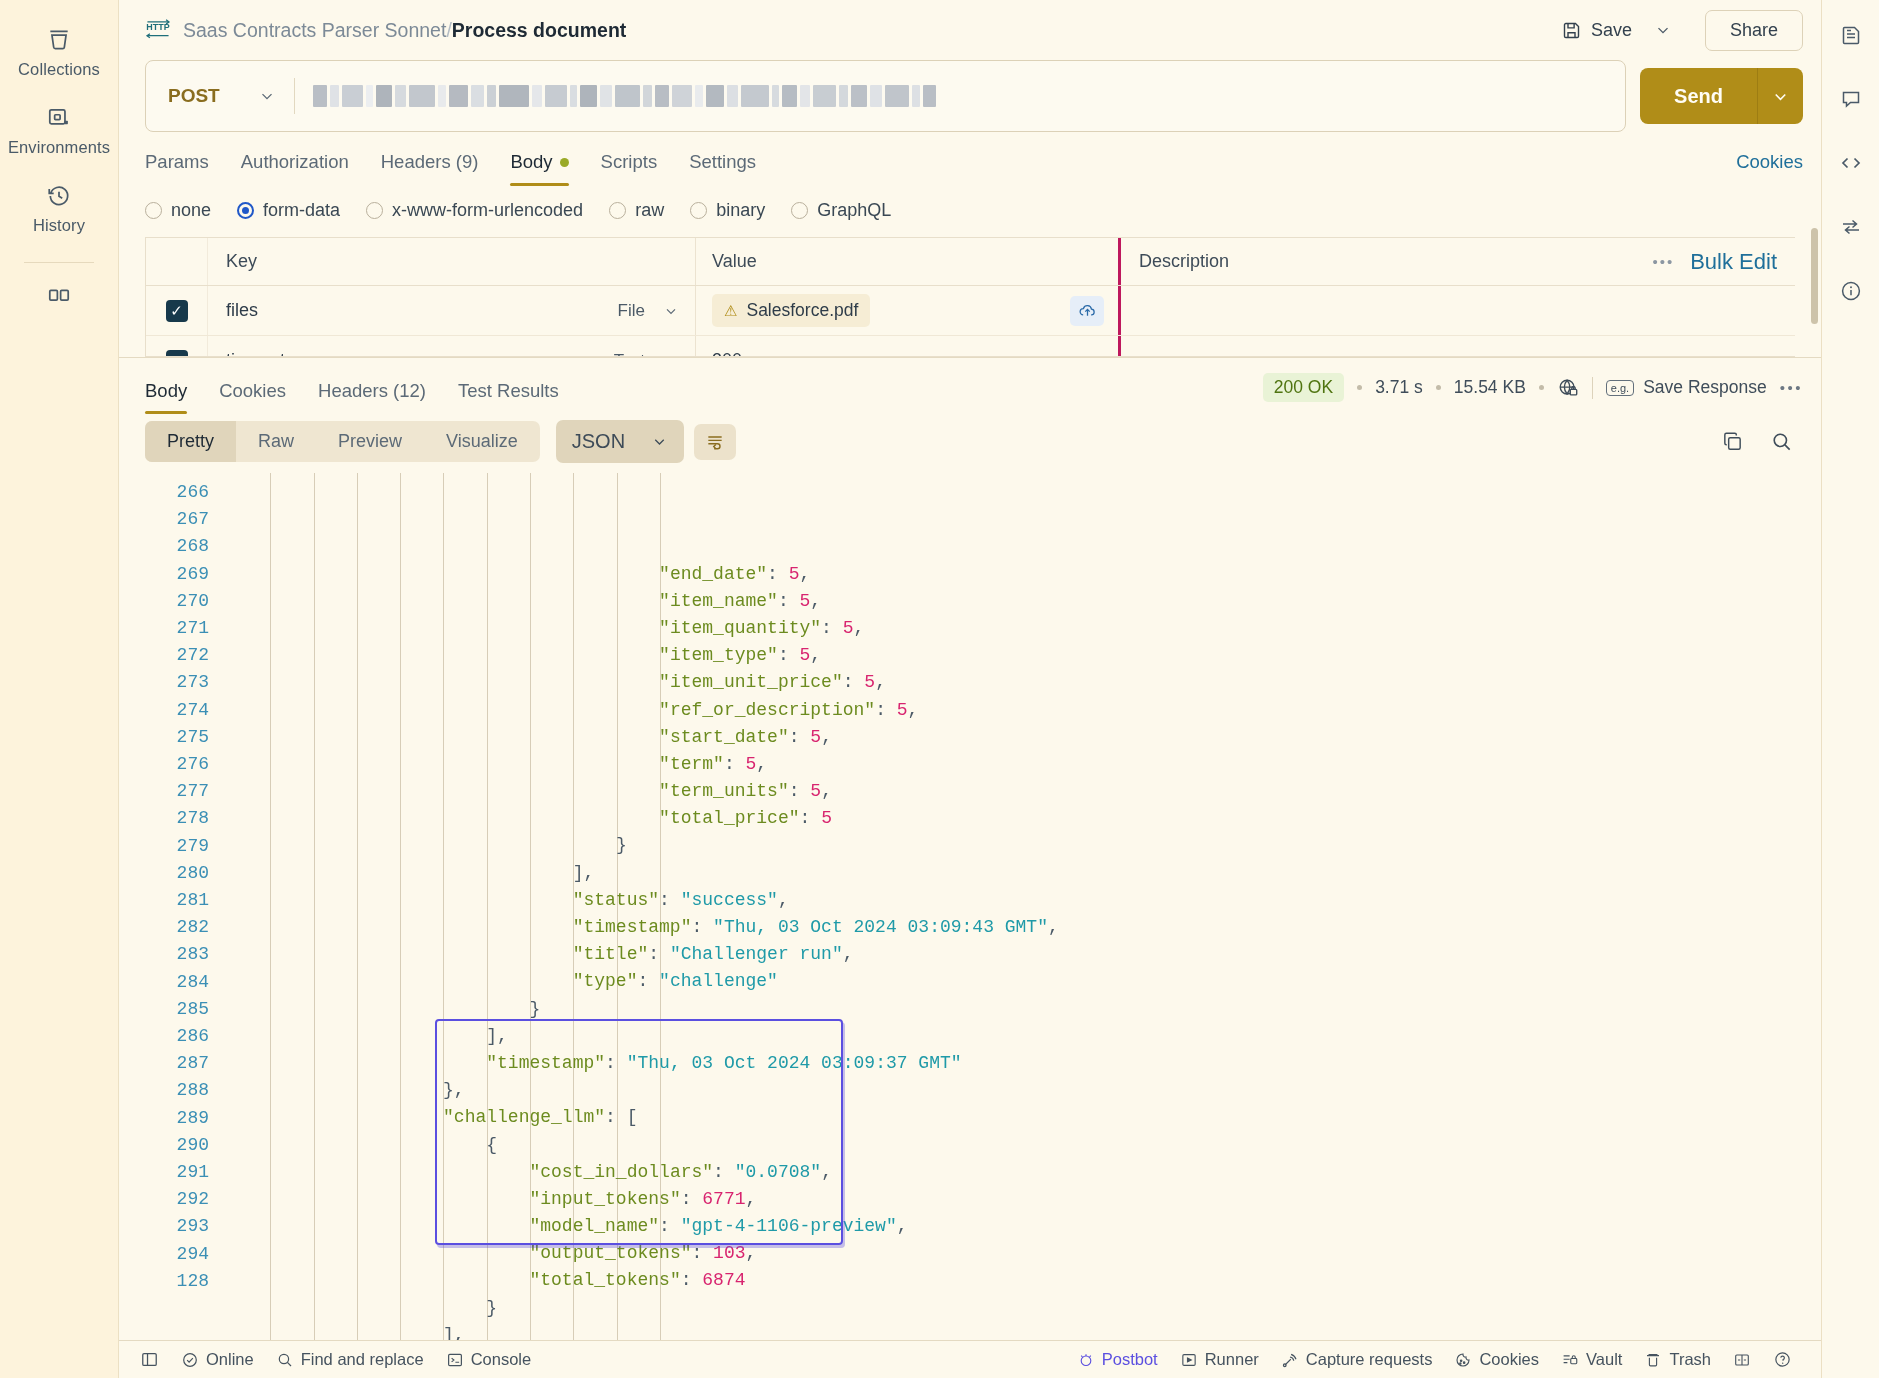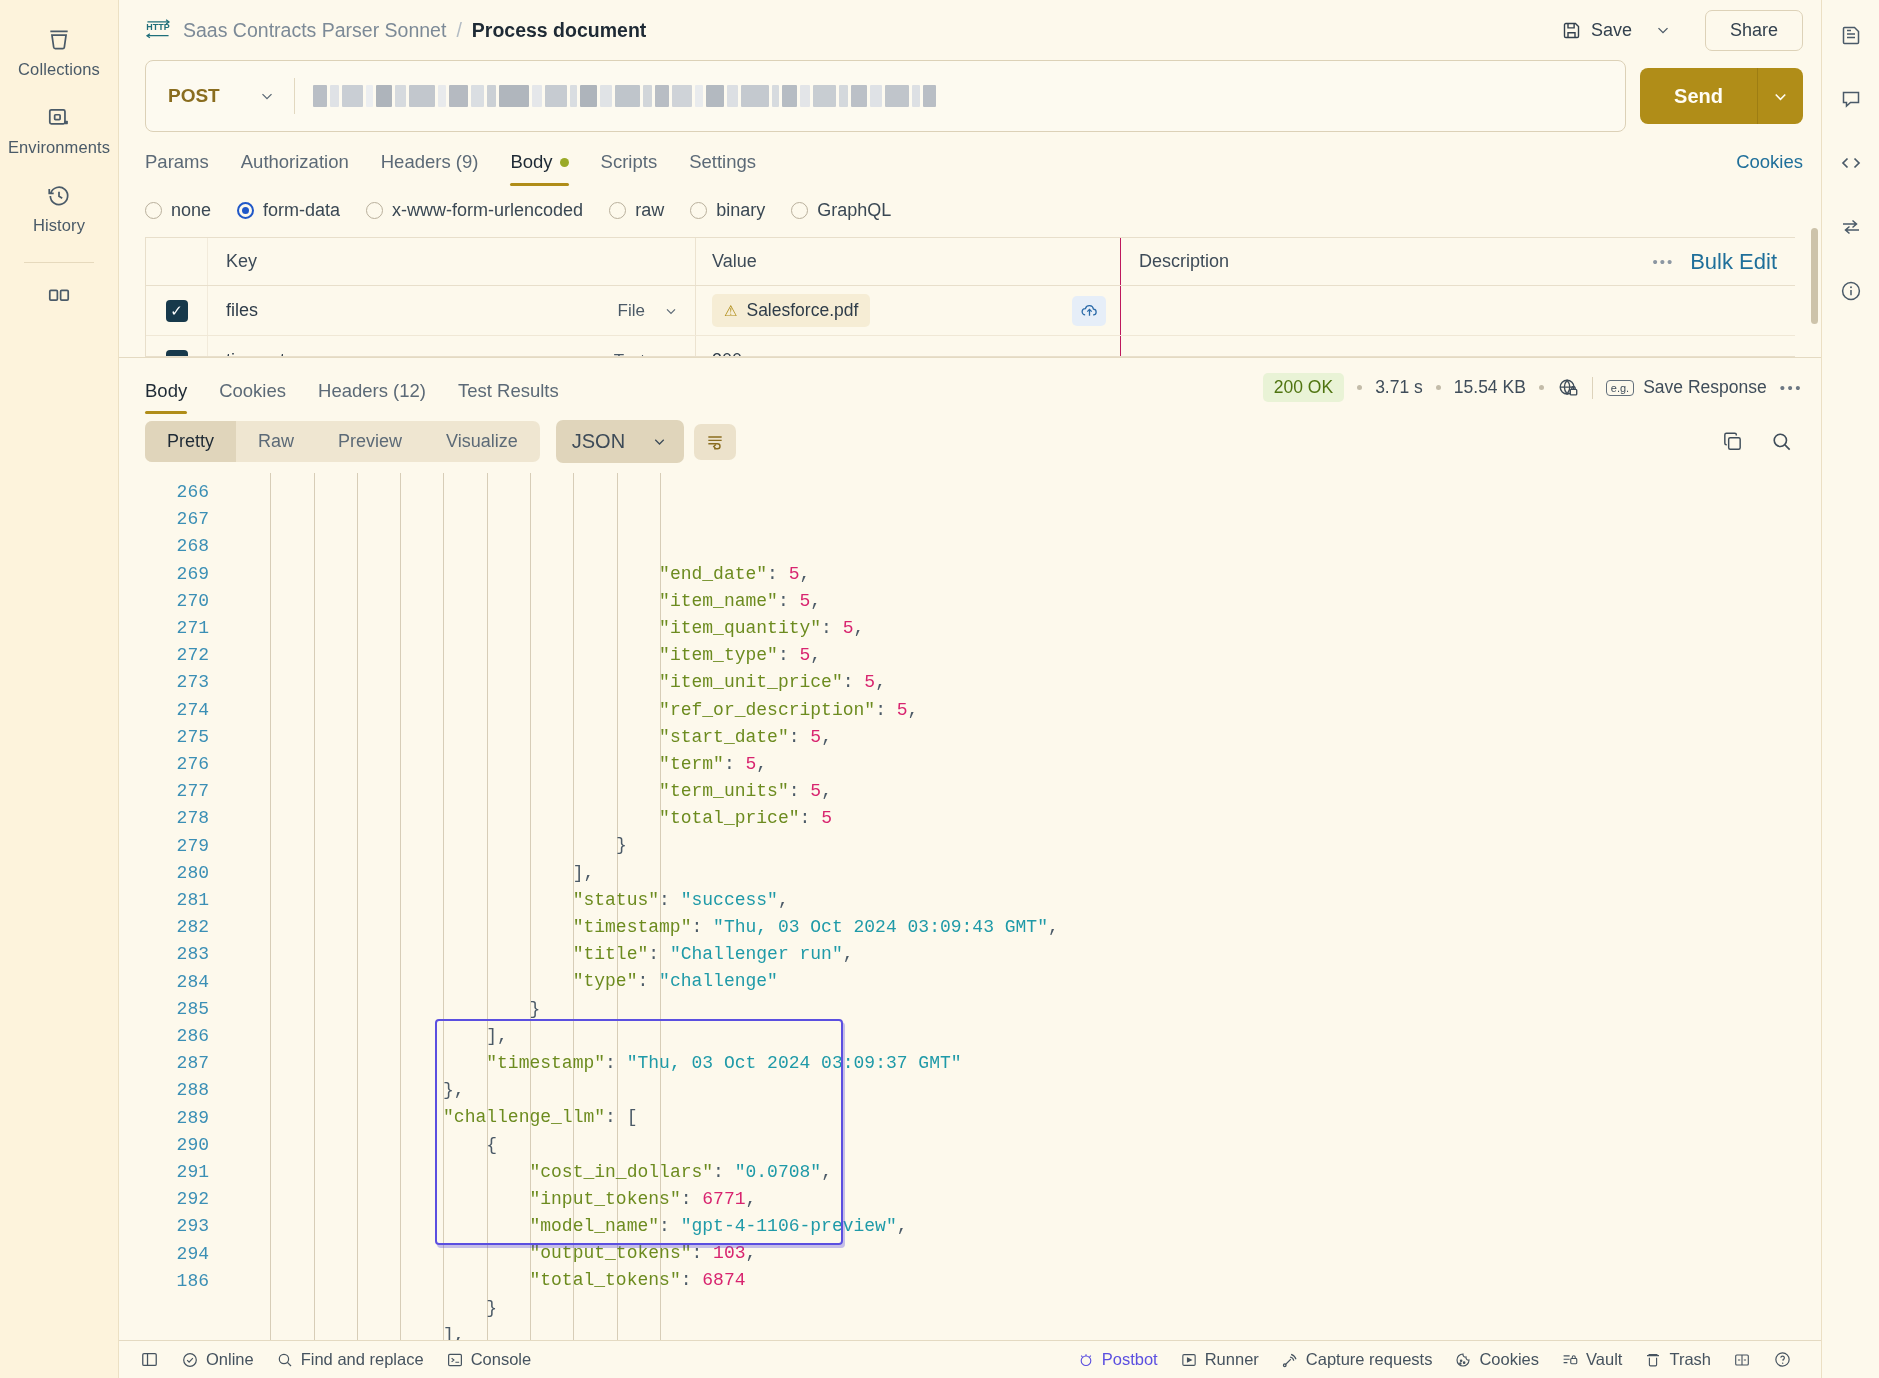--- a/index.html
+++ b/index.html
@@ -31,21 +31,21 @@
 
   
   .main { flex: 1; display: flex; flex-direction: column; min-width: 0; position: relative; }
 
   
   .topbar {
     height: 60px; display: flex; align-items: center; padding: 0 18px 0 26px; gap: 12px;
     flex: 0 0 60px;
   }
   .http-icon { color: #1f6f7a; display: flex; align-items: center; }
-  .crumbs { display: flex; align-items: flex-end; gap: 10px; font-size: 19.5px; }
+  .crumbs { display: flex; align-items: flex-end; font-size: 19.5px; }
   .crumb-collection { color: #7c8a97; }
   .crumb-sep { color: #b3bcc4; }
   .crumb-current { color: #1e2a35; font-weight: bold; }
   .topbar-spacer { flex: 1; }
   .save-group { display: flex; align-items: center; gap: 2px; }
   .btn-save {
     display: flex; align-items: center; gap: 9px;
     padding: 8px 13px; font-size: 18px; color: #33414e;
     background: transparent; border: none; cursor: pointer;
   }
@@ -105,21 +105,21 @@
 
   
   .fdtable { margin: 0 26px; border: 1px solid #e8dfcb; border-right: none; flex: 0 0 auto; overflow: hidden; height: 120px; }
   .fd-head, .fd-row { display: flex; align-items: center; }
   .fd-head { height: 48px; border-bottom: 1px solid #e8dfcb; }
   .fd-row { height: 50px; border-bottom: 1px solid #f0e8d6; }
   .c-check { width: 62px; display: flex; align-items: center; justify-content: center; border-right: 1px solid #f2ebdb; height: 100%; }
   .c-key { flex: 0 0 488px; display: flex; align-items: center; height: 100%; padding-left: 18px; border-right: 1px solid #ece3d0; font-size: 18px; color: #2e3c49; }
   .c-key .ktxt { flex: 1; }
   .c-type { display: flex; align-items: center; gap: 18px; font-size: 17px; color: #4b5a67; padding-right: 16px; }
-  .c-val { flex: 0 0 425px; display: flex; align-items: center; height: 100%; padding-left: 16px; border-right: 1px solid #be185d; font-size: 18px; color: #2e3c49; justify-content: space-between; padding-right: 14px; }
+  .c-val { flex: 0 0 425px; display: flex; align-items: center; height: 100%; padding-left: 16px; border-right: 3px solid #be185d; font-size: 18px; color: #2e3c49; justify-content: space-between; padding-right: 14px; }
   .c-desc { flex: 1; height: 100%; padding-left: 18px; display: flex; align-items: center; font-size: 18px; color: #8a95a0; }
   .cbx { width: 22px; height: 22px; border-radius: 4px; background: #17394b; display: flex; align-items: center; justify-content: center; color: #fff; font-size: 15px; }
   .file-chip { background: #f6edd5; border-radius: 5px; padding: 6px 12px; display: flex; align-items: center; gap: 9px; font-size: 17.5px; color: #2e3c49; }
   .warn-tri { color: #b08d18; font-size: 15px; }
   .upl-btn { width: 34px; height: 30px; border-radius: 5px; background: #e6eef8; display: flex; align-items: center; justify-content: center; color: #2a6aa8; cursor: pointer; }
   .fd-head .c-key, .fd-head .c-val, .fd-head .c-desc { color: #3d4b58; font-size: 18px; }
   .bulk { display: flex; align-items: center; gap: 16px; padding-right: 18px; margin-left: auto; }
   .bulk-dots { color: #8c97a2; letter-spacing: 2px; font-size: 15px; }
   .bulk-label { color: #1f6f9a; font-size: 22px; cursor: pointer; }
 
@@ -557,21 +557,21 @@
             <div>285</div>
             <div>286</div>
             <div>287</div>
             <div>288</div>
             <div>289</div>
             <div>290</div>
             <div>291</div>
             <div>292</div>
             <div>293</div>
             <div>294</div>
-            <div>186</div>
+            <div>128</div>
           </div>
         <div class="code" id="code">
           <div class="guides" id="guides"><i style="left:43.3px"></i><i style="left:86.6px"></i><i style="left:129.8px"></i><i style="left:173.1px"></i><i style="left:216.4px"></i><i style="left:259.7px"></i><i style="left:303.0px"></i><i style="left:346.2px"></i><i style="left:389.5px"></i><i style="left:432.8px"></i></div>
           <div id="codelines"><div class="ln"><span class="p">                                        </span><span class="k">"end_date"</span><span class="p">: </span><span class="n">5</span><span class="p">,</span></div><div class="ln"><span class="p">                                        </span><span class="k">"item_name"</span><span class="p">: </span><span class="n">5</span><span class="p">,</span></div><div class="ln"><span class="p">                                        </span><span class="k">"item_quantity"</span><span class="p">: </span><span class="n">5</span><span class="p">,</span></div><div class="ln"><span class="p">                                        </span><span class="k">"item_type"</span><span class="p">: </span><span class="n">5</span><span class="p">,</span></div><div class="ln"><span class="p">                                        </span><span class="k">"item_unit_price"</span><span class="p">: </span><span class="n">5</span><span class="p">,</span></div><div class="ln"><span class="p">                                        </span><span class="k">"ref_or_description"</span><span class="p">: </span><span class="n">5</span><span class="p">,</span></div><div class="ln"><span class="p">                                        </span><span class="k">"start_date"</span><span class="p">: </span><span class="n">5</span><span class="p">,</span></div><div class="ln"><span class="p">                                        </span><span class="k">"term"</span><span class="p">: </span><span class="n">5</span><span class="p">,</span></div><div class="ln"><span class="p">                                        </span><span class="k">"term_units"</span><span class="p">: </span><span class="n">5</span><span class="p">,</span></div><div class="ln"><span class="p">                                        </span><span class="k">"total_price"</span><span class="p">: </span><span class="n">5</span></div><div class="ln"><span class="p">                                    </span><span class="p">}</span></div><div class="ln"><span class="p">                                </span><span class="p">],</span></div><div class="ln"><span class="p">                                </span><span class="k">"status"</span><span class="p">: </span><span class="s">"success"</span><span class="p">,</span></div><div class="ln"><span class="p">                                </span><span class="k">"timestamp"</span><span class="p">: </span><span class="s">"Thu, 03 Oct 2024 03:09:43 GMT"</span><span class="p">,</span></div><div class="ln"><span class="p">                                </span><span class="k">"title"</span><span class="p">: </span><span class="s">"Challenger run"</span><span class="p">,</span></div><div class="ln"><span class="p">                                </span><span class="k">"type"</span><span class="p">: </span><span class="s">"challenge"</span></div><div class="ln"><span class="p">                            </span><span class="p">}</span></div><div class="ln"><span class="p">                        </span><span class="p">],</span></div><div class="ln"><span class="p">                        </span><span class="k">"timestamp"</span><span class="p">: </span><span class="s">"Thu, 03 Oct 2024 03:09:37 GMT"</span></div><div class="ln"><span class="p">                    </span><span class="p">},</span></div><div class="ln"><span class="p">                    </span><span class="k">"challenge_llm"</span><span class="p">: [</span></div><div class="ln"><span class="p">                        </span><span class="p">{</span></div><div class="ln"><span class="p">                            </span><span class="k">"cost_in_dollars"</span><span class="p">: </span><span class="s">"0.0708"</span><span class="p">,</span></div><div class="ln"><span class="p">                            </span><span class="k">"input_tokens"</span><span class="p">: </span><span class="n">6771</span><span class="p">,</span></div><div class="ln"><span class="p">                            </span><span class="k">"model_name"</span><span class="p">: </span><span class="s">"gpt-4-1106-preview"</span><span class="p">,</span></div><div class="ln"><span class="p">                            </span><span class="k">"output_tokens"</span><span class="p">: </span><span class="n">103</span><span class="p">,</span></div><div class="ln"><span class="p">                            </span><span class="k">"total_tokens"</span><span class="p">: </span><span class="n">6874</span></div><div class="ln"><span class="p">                        </span><span class="p">}</span></div><div class="ln"><span class="p">                    </span><span class="p">],</span></div></div>
           <div class="hl-box" id="hlbox" style="left: 208.4px; top: 546px; height: 225.6px; width: 408px;"></div>
         </div>
       </div>
     </div>
 
     <div class="statusbar">

